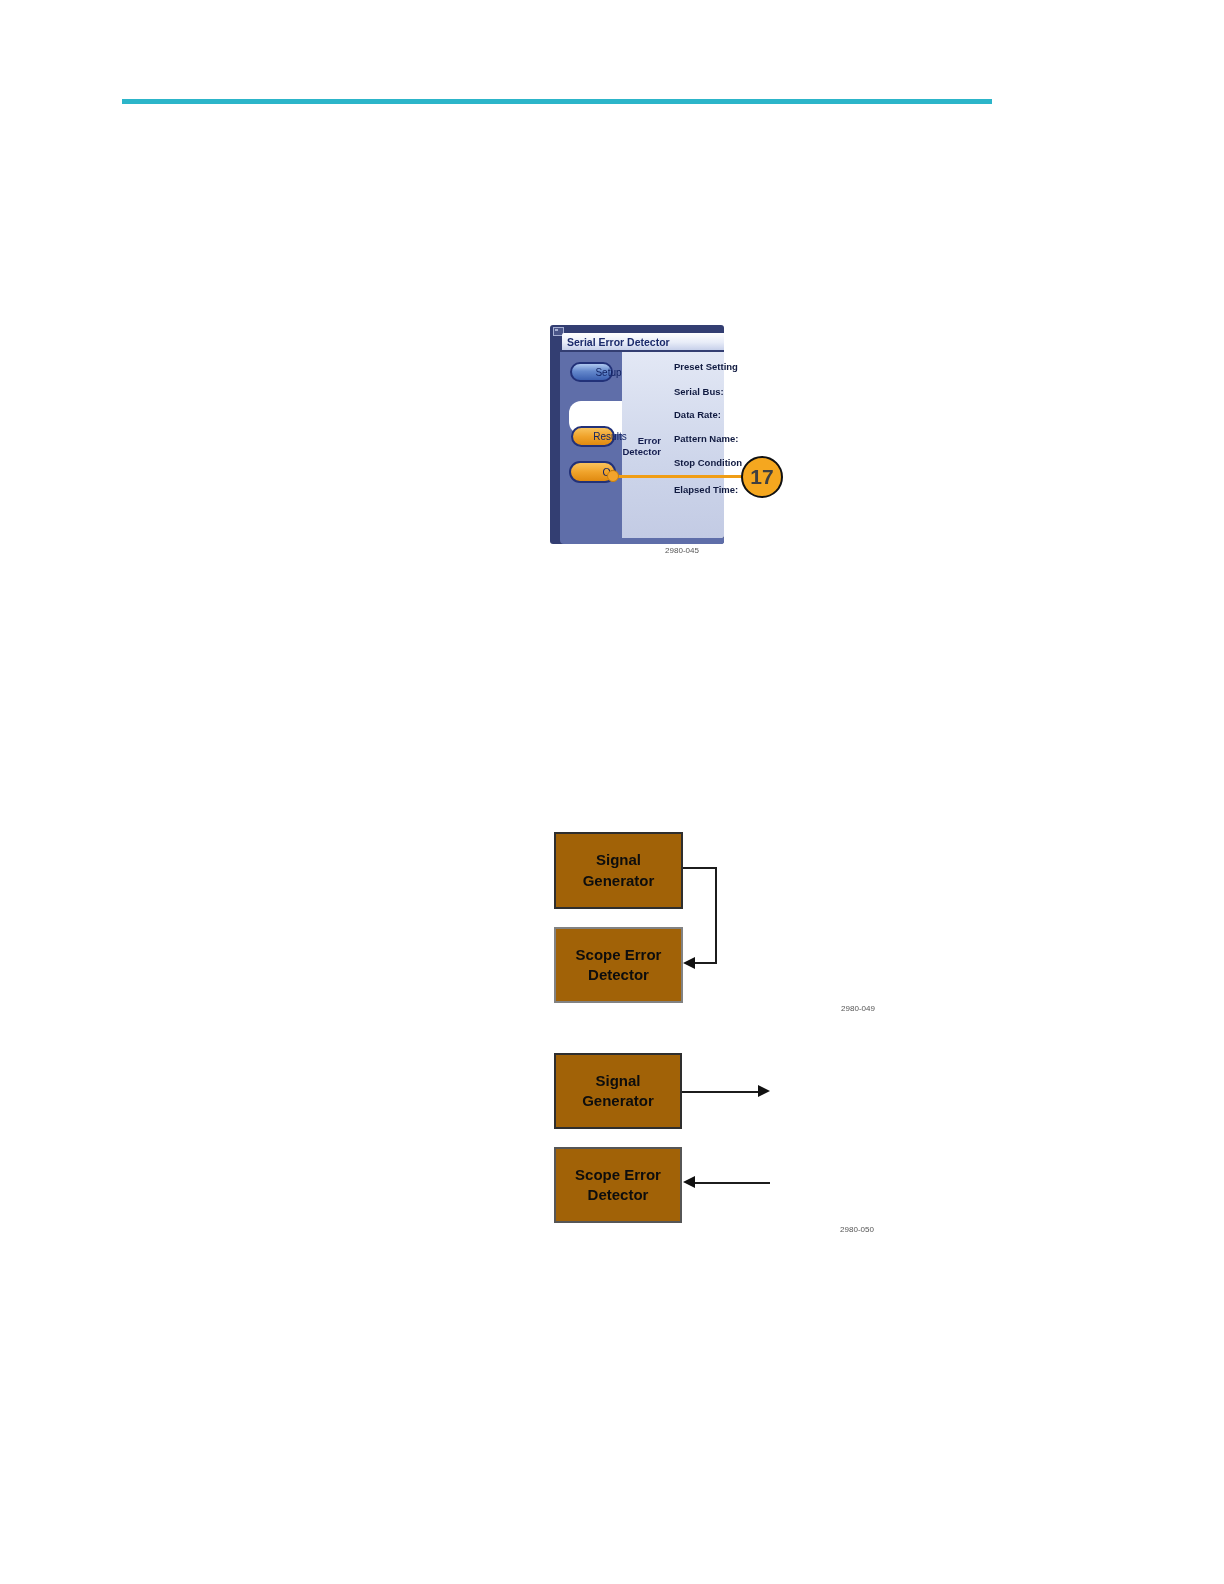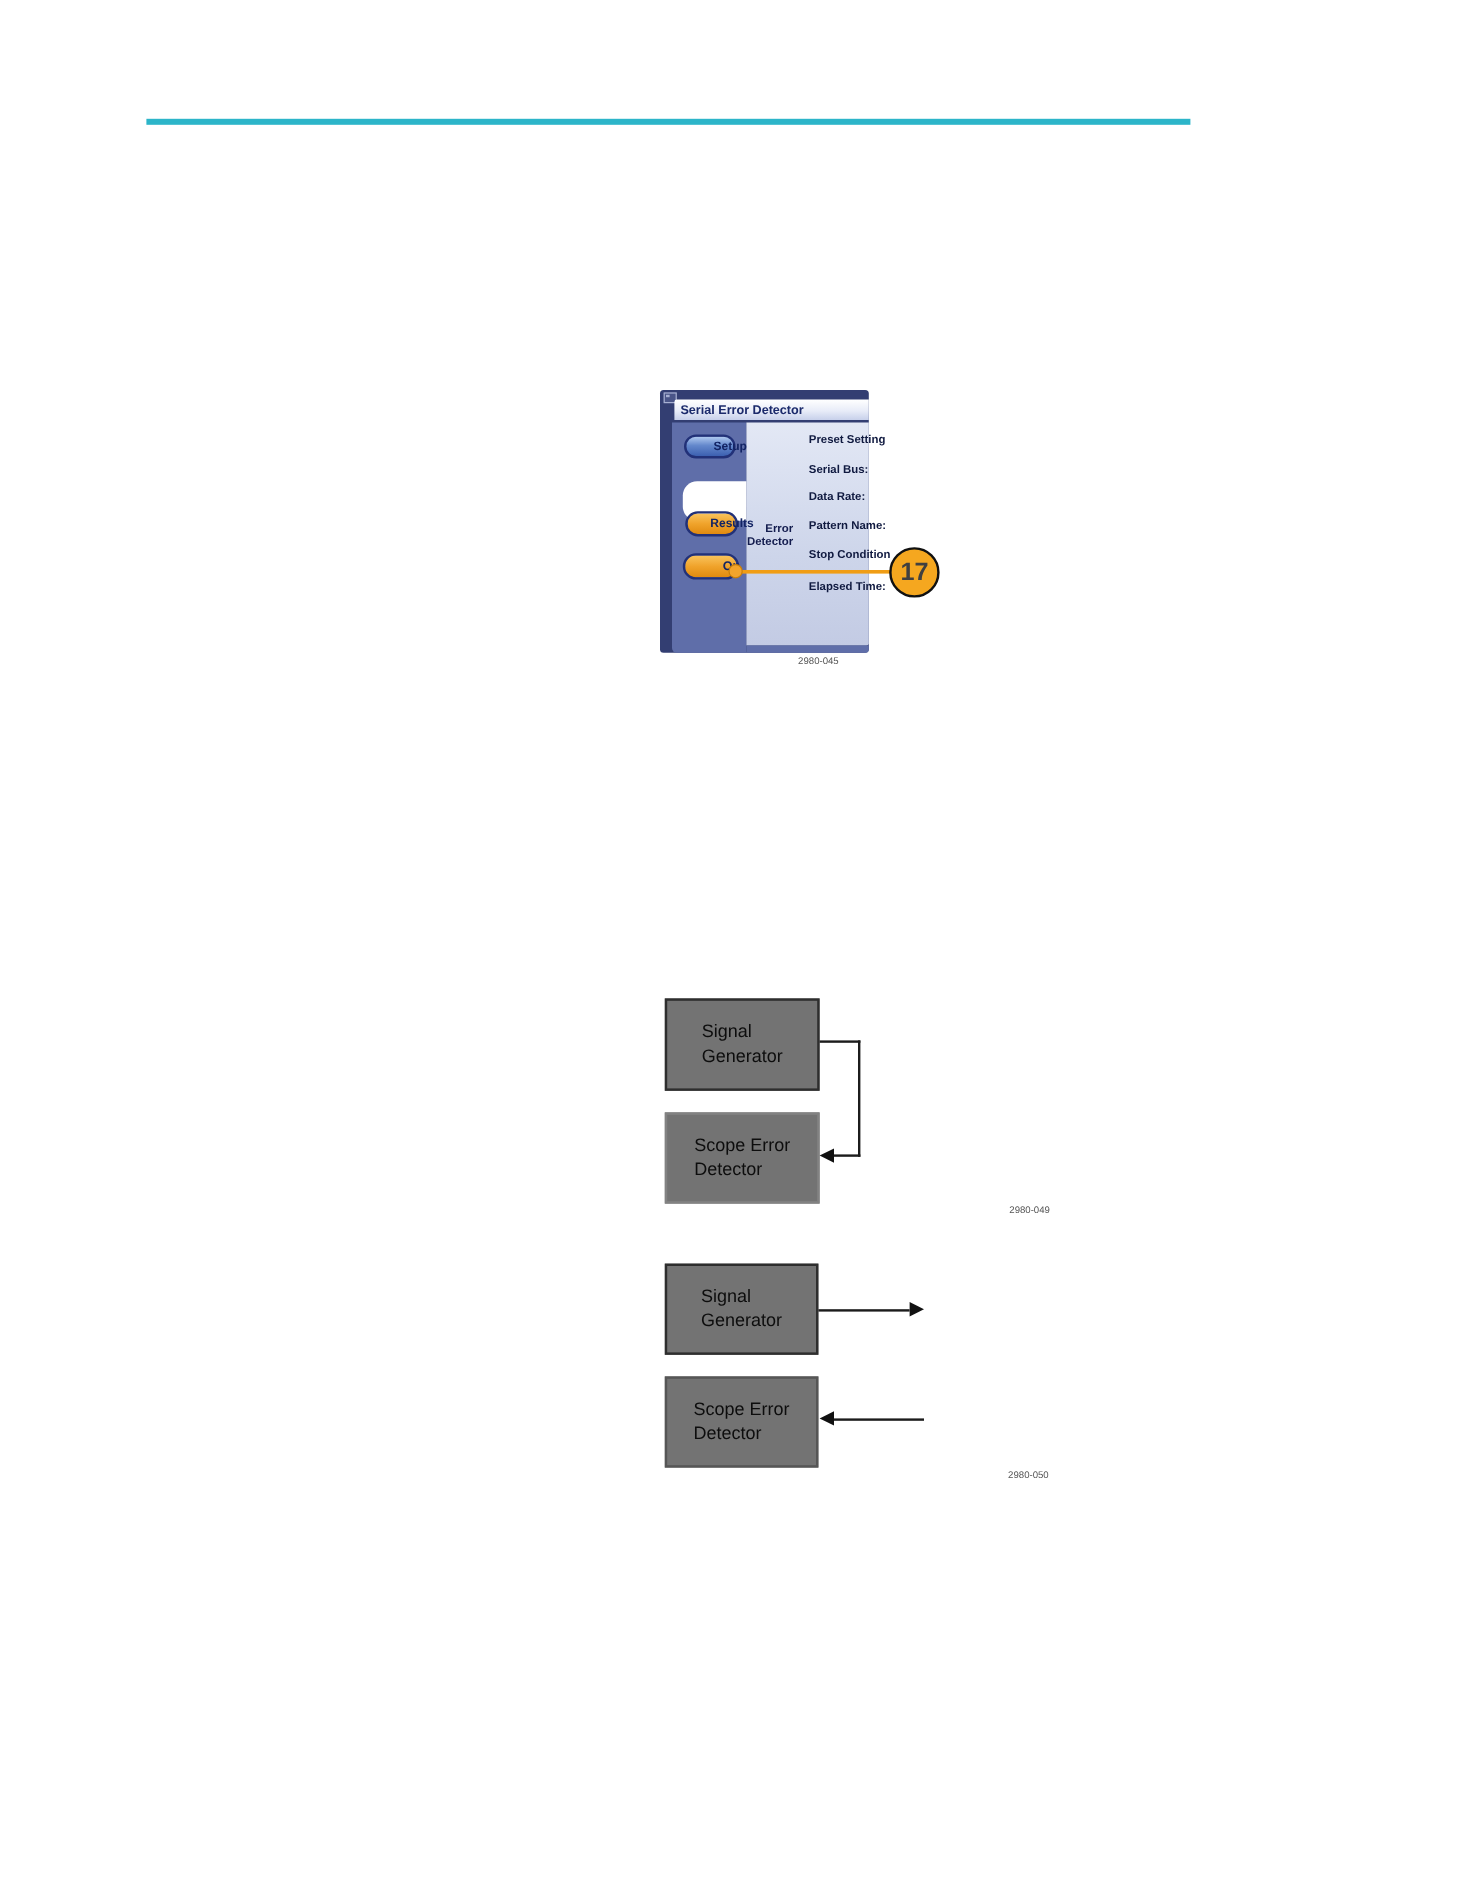--- a/index.html
+++ b/index.html
@@ -25,21 +25,21 @@
   #panel-sidebar{left:10px;top:27px;width:62px;height:192px;background:var(--panel-sidebar,#5f6ea9);border-bottom-left-radius:4px;}
   #panel-bottom-strip{left:72px;top:213px;width:102px;height:6px;background:var(--panel-sidebar,#5f6ea9);border-bottom-right-radius:3px;}
   #panel-content{
     left:72px;top:27px;width:102px;height:186px;
     background:linear-gradient(180deg,#e3e8f5 0%,#cdd5ea 60%,#c3cbe4 100%);
     border-bottom-right-radius:2px;
   }
   .pill{
     position:absolute;display:flex;align-items:center;justify-content:center;
     border:2px solid var(--button-navy-border,#223178);border-radius:11px;
-    font-weight:bold;color:#132464;cursor:pointer;box-sizing:border-box;padding-left:34px;
+    font-weight:normal;color:#132464;cursor:pointer;box-sizing:border-box;padding-left:34px;
   }
   #setup-btn{left:20px;top:37px;width:43px;height:20px;font-size:10px;
     background:linear-gradient(180deg,#aec8ef 0%,#6488cc 45%,#3c60b0 100%);}
   #results-tab-bg{left:19px;top:76px;width:53px;height:33px;background:#ffffff;border-radius:12px 0 0 12px;}
   #results-btn{left:21px;top:81px;width:44px;height:21px;font-size:10px;
     background:linear-gradient(180deg,#f9c35c 0%,#f0a32b 50%,#e08a10 100%);margin-top:20px;}
   #errdet-label{left:10px;top:110px;width:62px;text-align:right;font-size:9.5px;font-weight:bold;
     color:#131c4e;white-space:pre-line;line-height:1.2;margin-left:39px;}
   #on-btn{left:19px;top:136px;width:47px;height:22px;font-size:10.5px;
     background:linear-gradient(180deg,#f9c35c 0%,#f0a32b 50%,#e08a10 100%);}
@@ -55,23 +55,23 @@
   #callout-dot{left:607px;top:470px;width:12px;height:12px;border-radius:50%;
     background:#f2a42c;border:1px solid #c87f0a;box-sizing:border-box;}
   #callout-badge{
     left:741px;top:456px;width:42px;height:42px;border-radius:50%;
     background:var(--accent-orange,#f5a71f);border:2px solid #111;box-sizing:border-box;
     display:flex;align-items:center;justify-content:center;font-size:21px;font-weight:bold;color:#404040;
   }
 
   
   .dbox{
-    position:absolute;background:#737373;box-sizing:border-box;
-    display:flex;align-items:center;justify-content:center;
-    font-size:15px;color:#0d0d0d;line-height:1.35;white-space:pre-line;
+    position:absolute;background:#a16207;box-sizing:border-box;
+    display:flex;align-items:center;justify-content:center;text-align:center;
+    font-size:15px;color:#0d0d0d;line-height:1.35;white-space:pre-line;font-weight:bold;
   }
   .b-dark{border:2px solid #2e2e2e;}
   .b-gray{border:2px solid #828282;}
   .b-mid{border:2px solid #565656;}
   #d1-sg{left:554px;top:832px;width:129px;height:77px;}
   #d1-scope{left:554px;top:927px;width:129px;height:76px;}
   #d1-dut{left:773px;top:853px;width:127px;height:150px;}
   #cap-049{left:816px;top:1004px;width:84px;}
   #d2-sg{left:554px;top:1053px;width:128px;height:76px;}
   #d2-scope{left:554px;top:1147px;width:128px;height:76px;}

